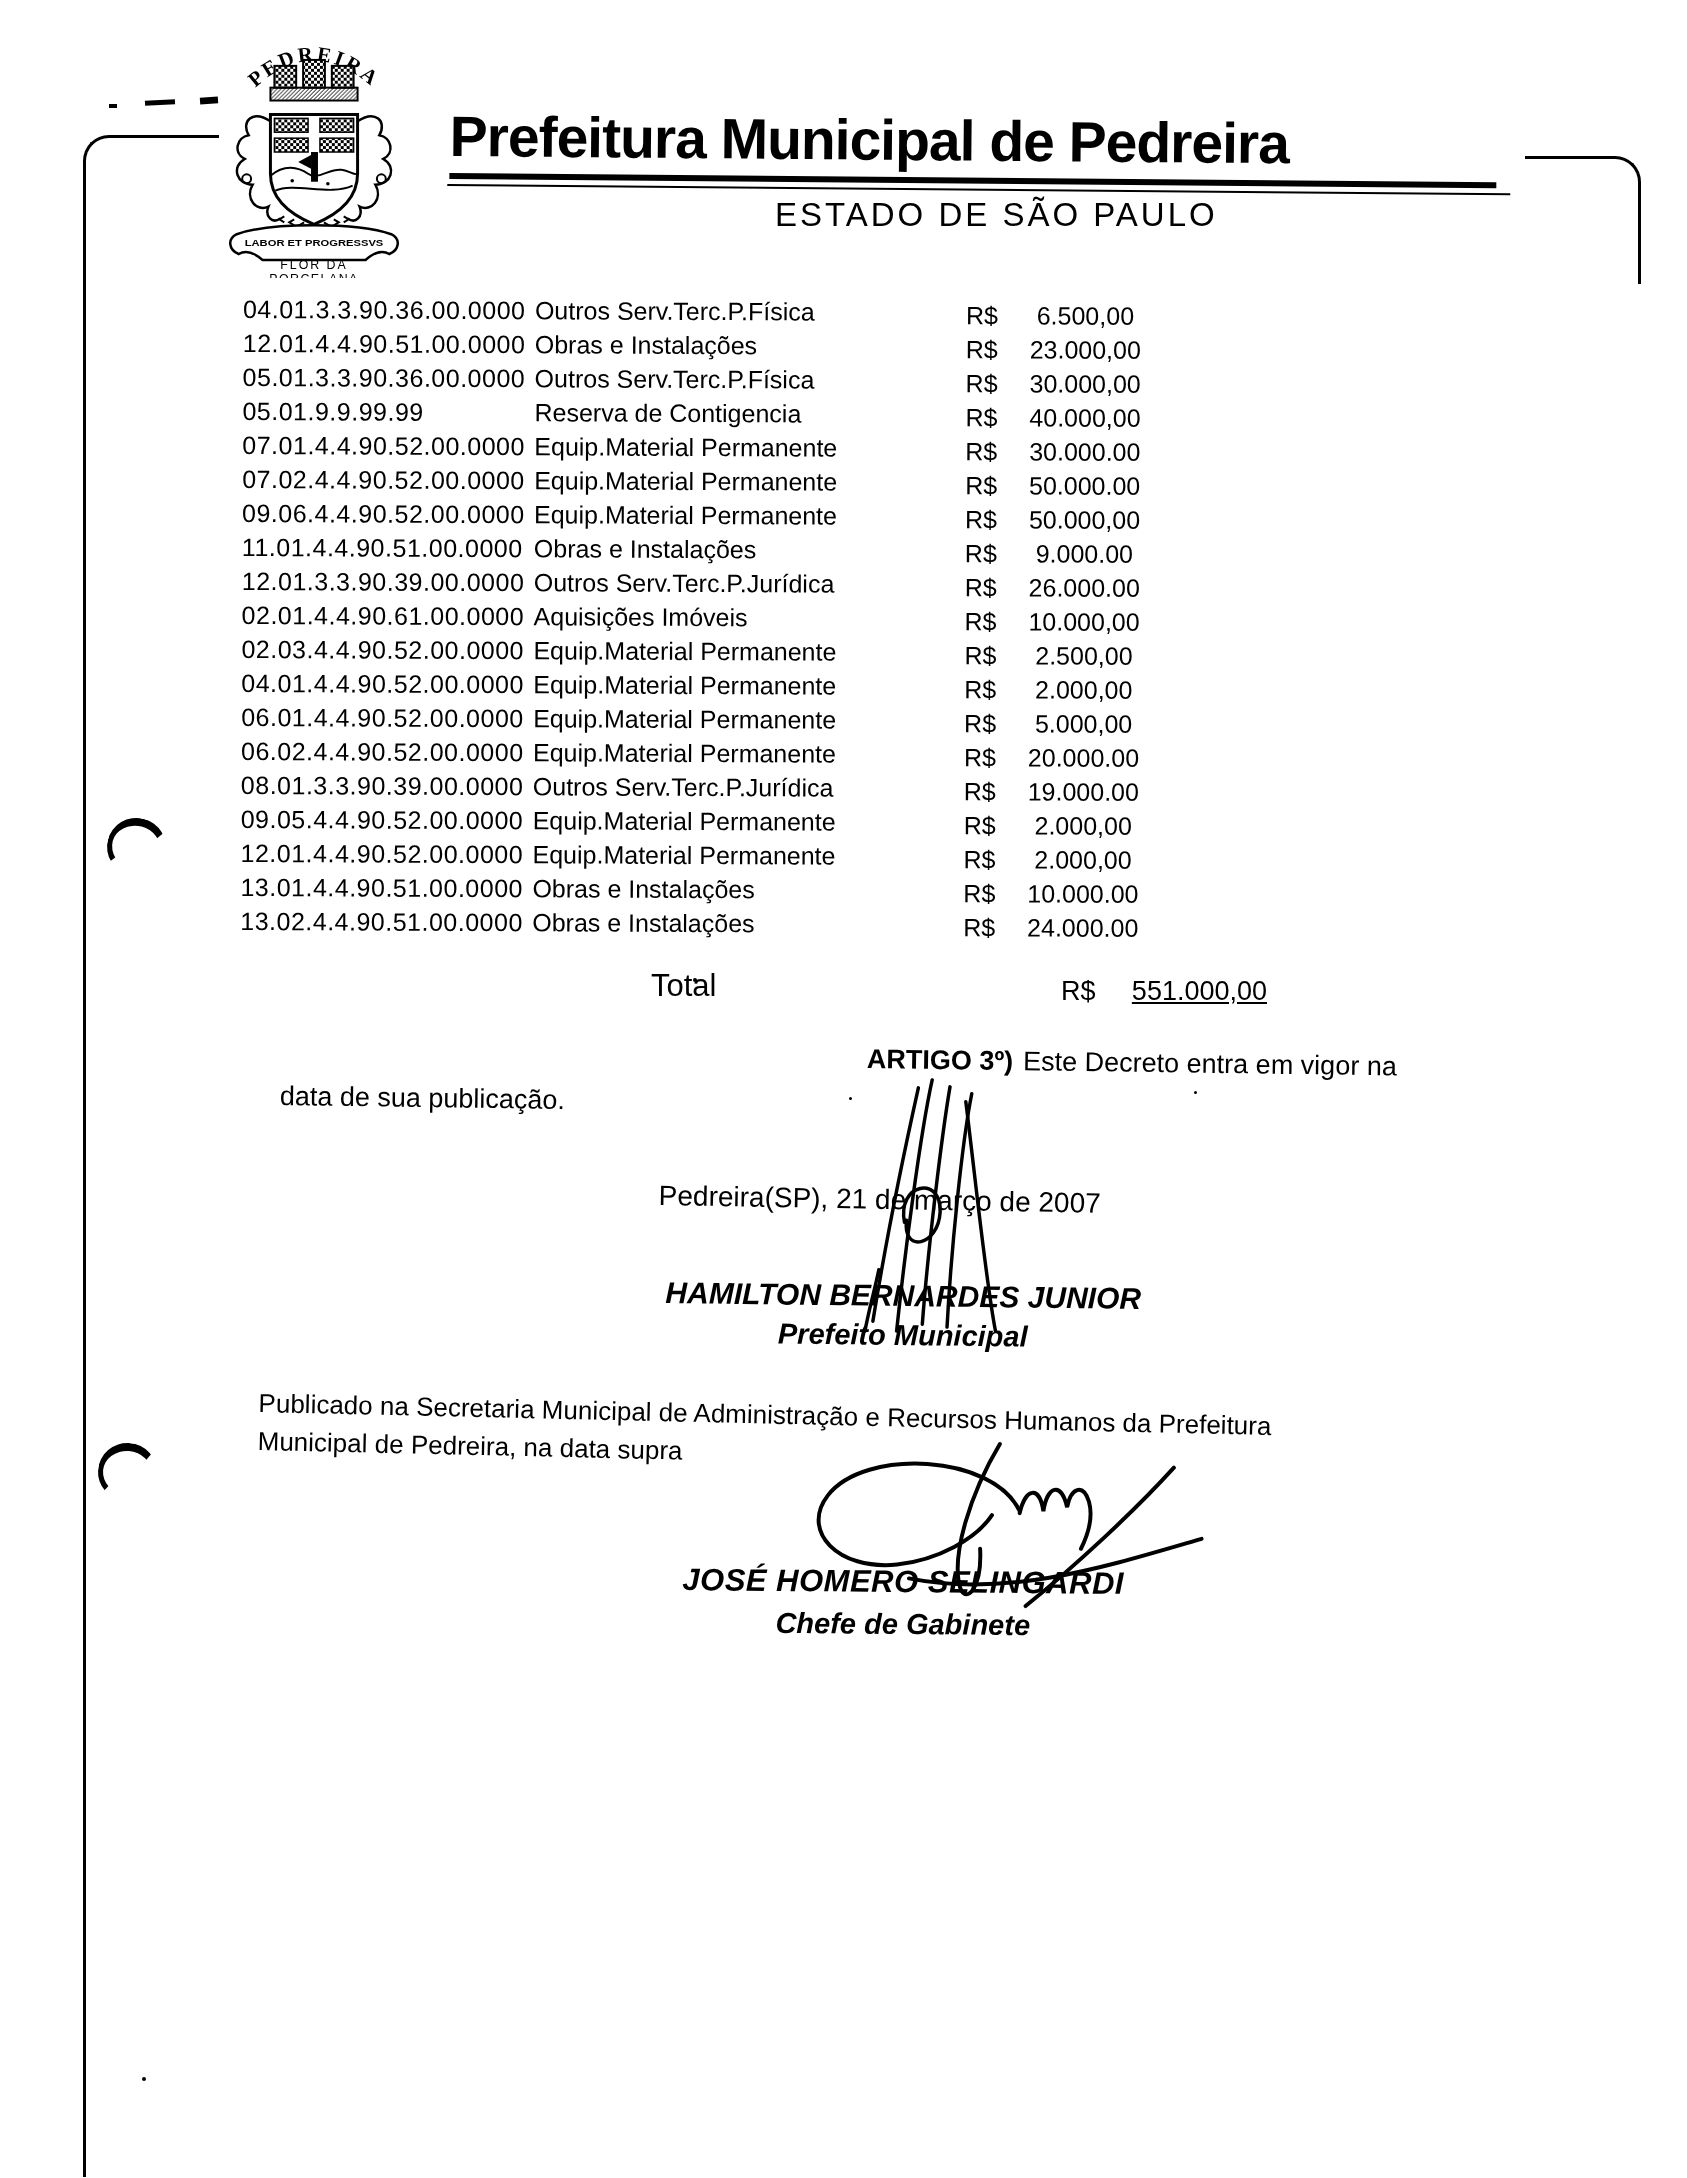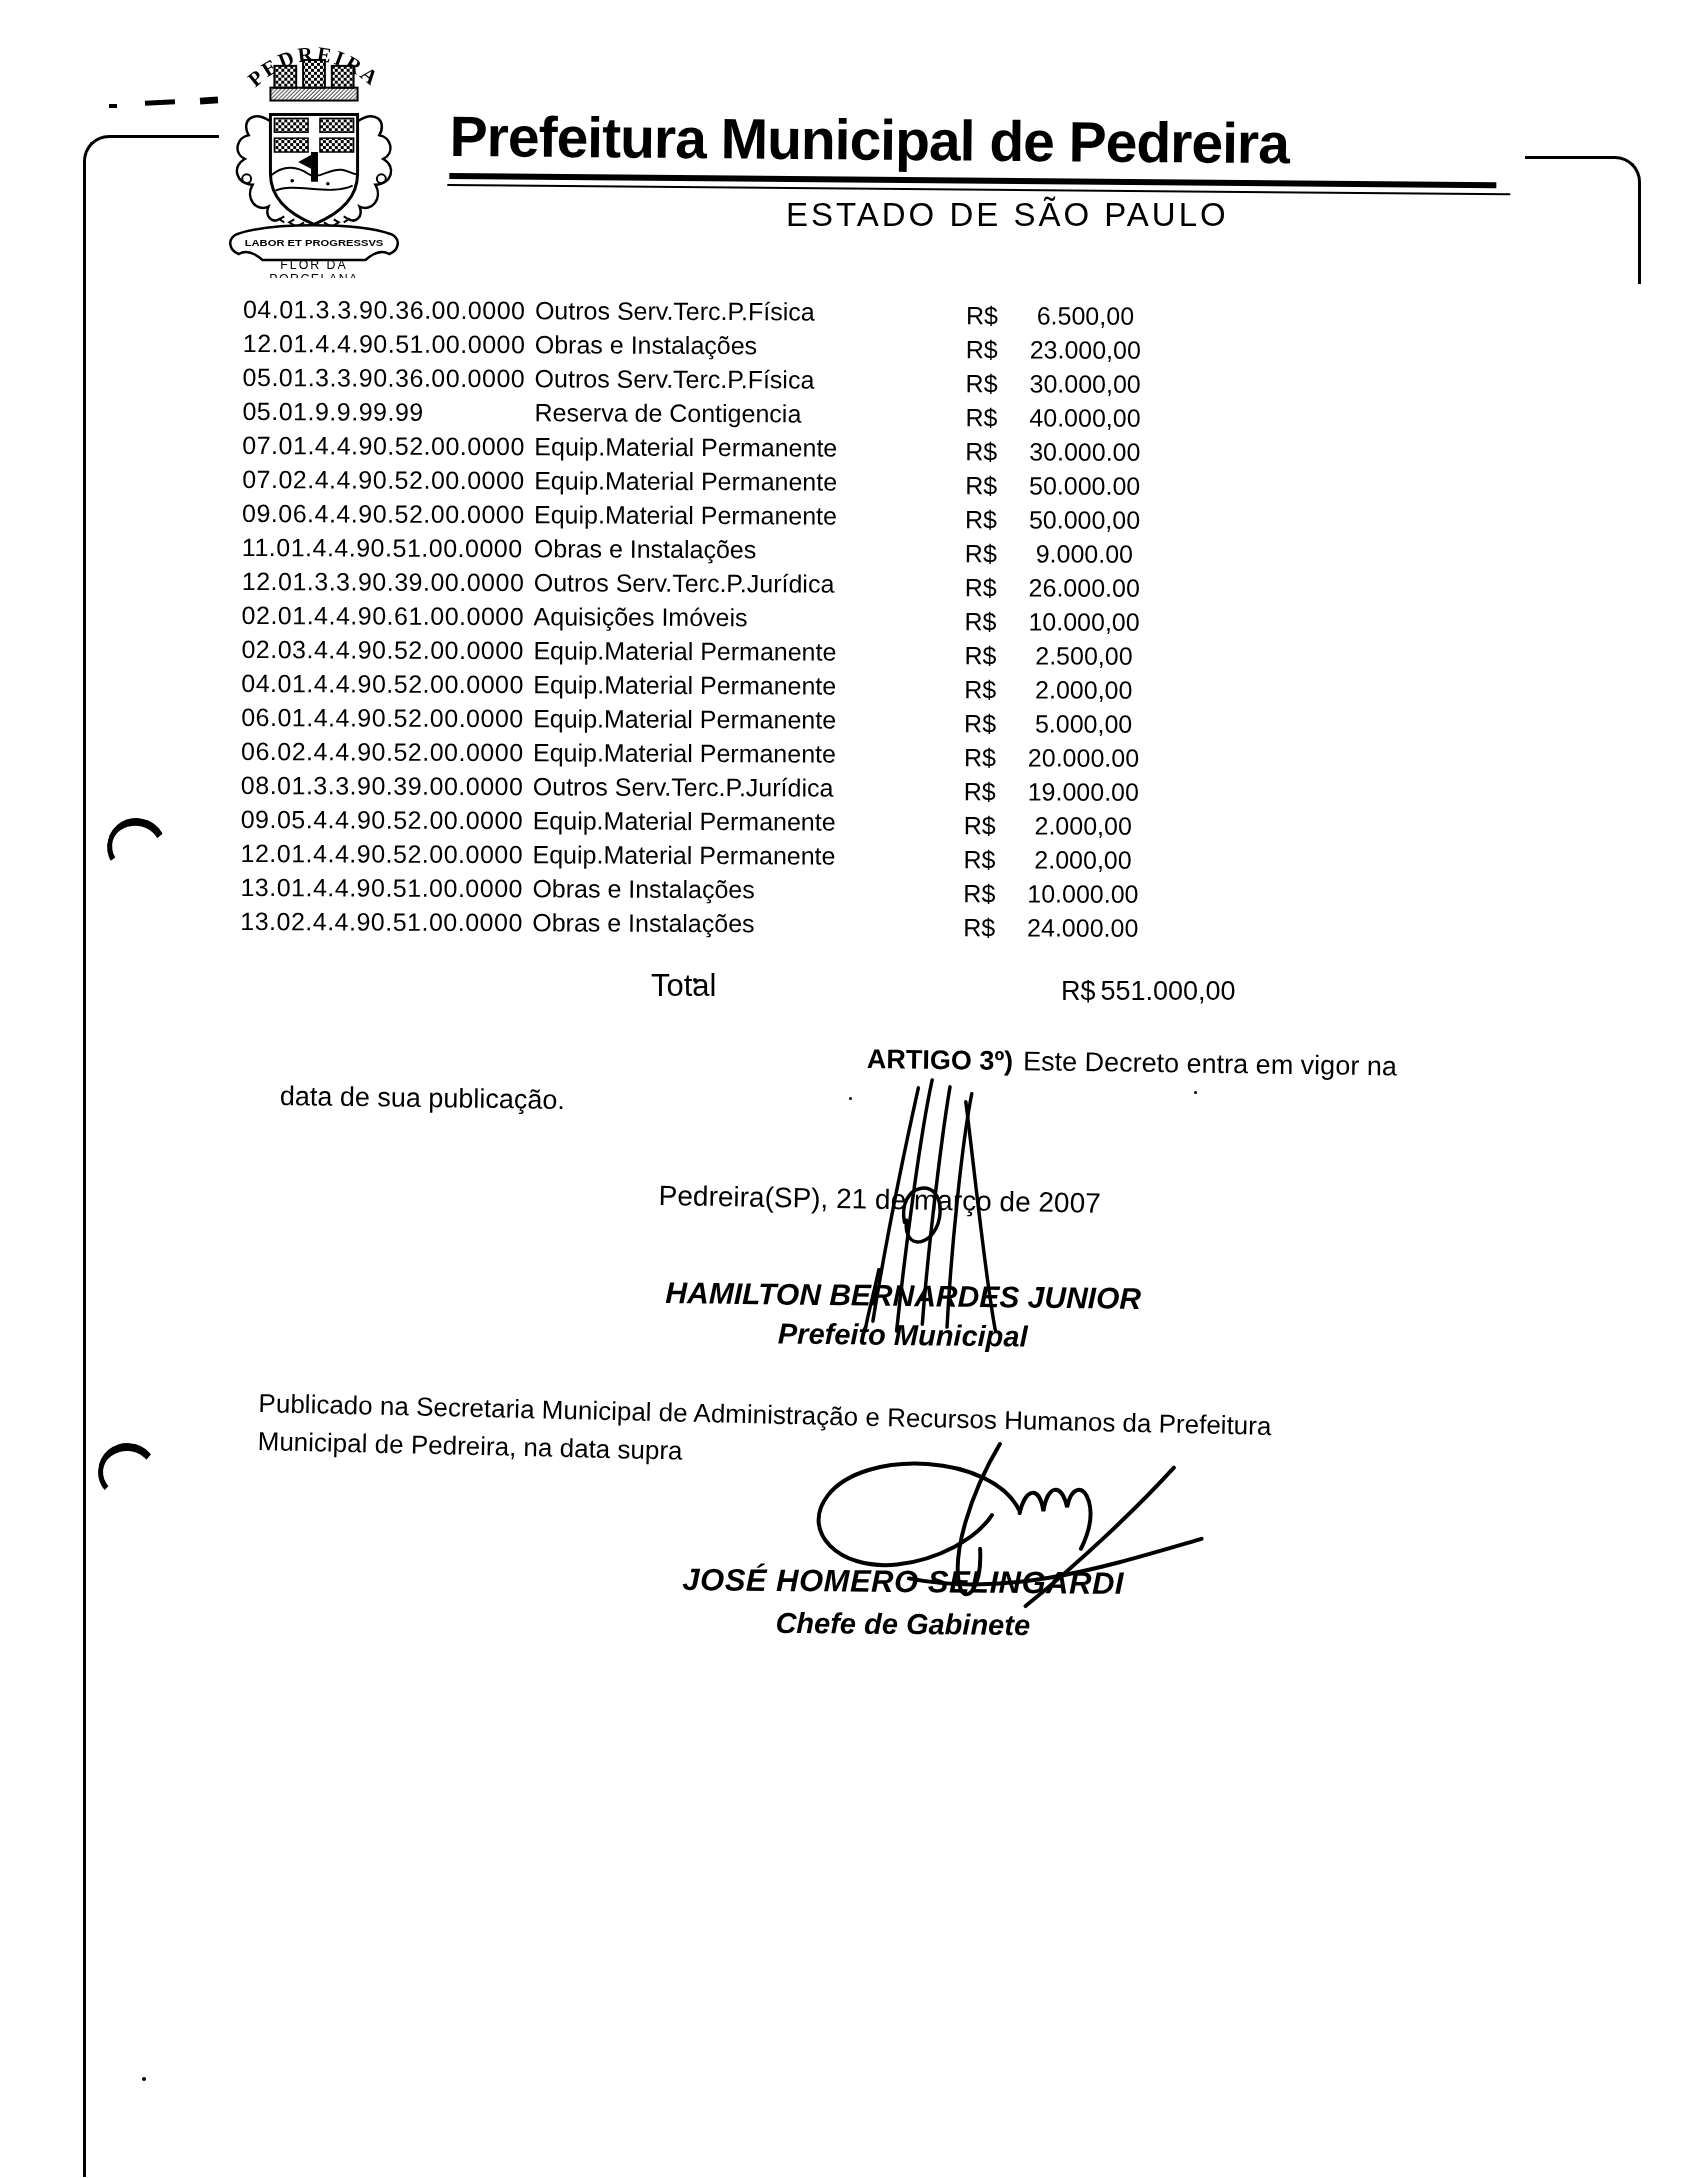--- a/index.html
+++ b/index.html
@@ -35,38 +35,38 @@
 
   
   .title-wrap{left:450px; top:103px; width:1079px; transform:rotate(0.5deg); transform-origin:left top;}
   .doc-title{
     margin:0; font-size:57px; font-weight:bold; letter-spacing:-1px;
     white-space:nowrap;
   }
   .rule-thick{margin-top:4px; width:1047px; height:6px; background:#000;}
   .rule-thin{margin-top:5px; margin-left:-2px; width:1063px; height:2px; background:#000;}
   .subtitle{
-    left:775px; top:196px; font-size:33px; letter-spacing:3px; white-space:nowrap;margin-left:11px;
+    left:775px; top:196px; font-size:33px; letter-spacing:3px; white-space:nowrap;
   }
 
   
   .budget-table{
     left:243px; top:297px; width:906px;
     transform:rotate(0.25deg); transform-origin:left top;
     font-size:25px; line-height:1;
   }
   .trow{display:grid; grid-template-columns:292px 431px 61px 117px; height:34px; align-items:start;}
   .tcode{letter-spacing:0.5px; white-space:nowrap;}
   .tdesc{white-space:nowrap;}
   .tcur{position:relative; top:3px;}
   .tval{position:relative; top:3px; text-align:center; white-space:nowrap;}
 
   .total-label{left:651px; top:968px; font-size:31px;}
   .total-cur{left:1061px; top:976px; font-size:27px;}
-  .total-val{left:1069px; top:976px; width:198px; text-align:center; font-size:27px; white-space:nowrap;}
+  .total-val{left:1069px; top:976px; width:198px; text-align:right; font-size:27px; white-space:nowrap;text-decoration:underline;}
 
   
   .artigo-line1{left:867px; top:1044px; font-size:27px; white-space:nowrap;
     transform:rotate(0.8deg); transform-origin:left top;}
   .artigo-bold{font-weight:bold;}
   .artigo-rest{margin-left:10px;}
   .artigo-line2{left:280px; top:1081px; font-size:27px; white-space:nowrap;
     transform:rotate(0.8deg); transform-origin:left top;}
 
   .dateline{left:659px; top:1180px; font-size:28px; white-space:nowrap;

